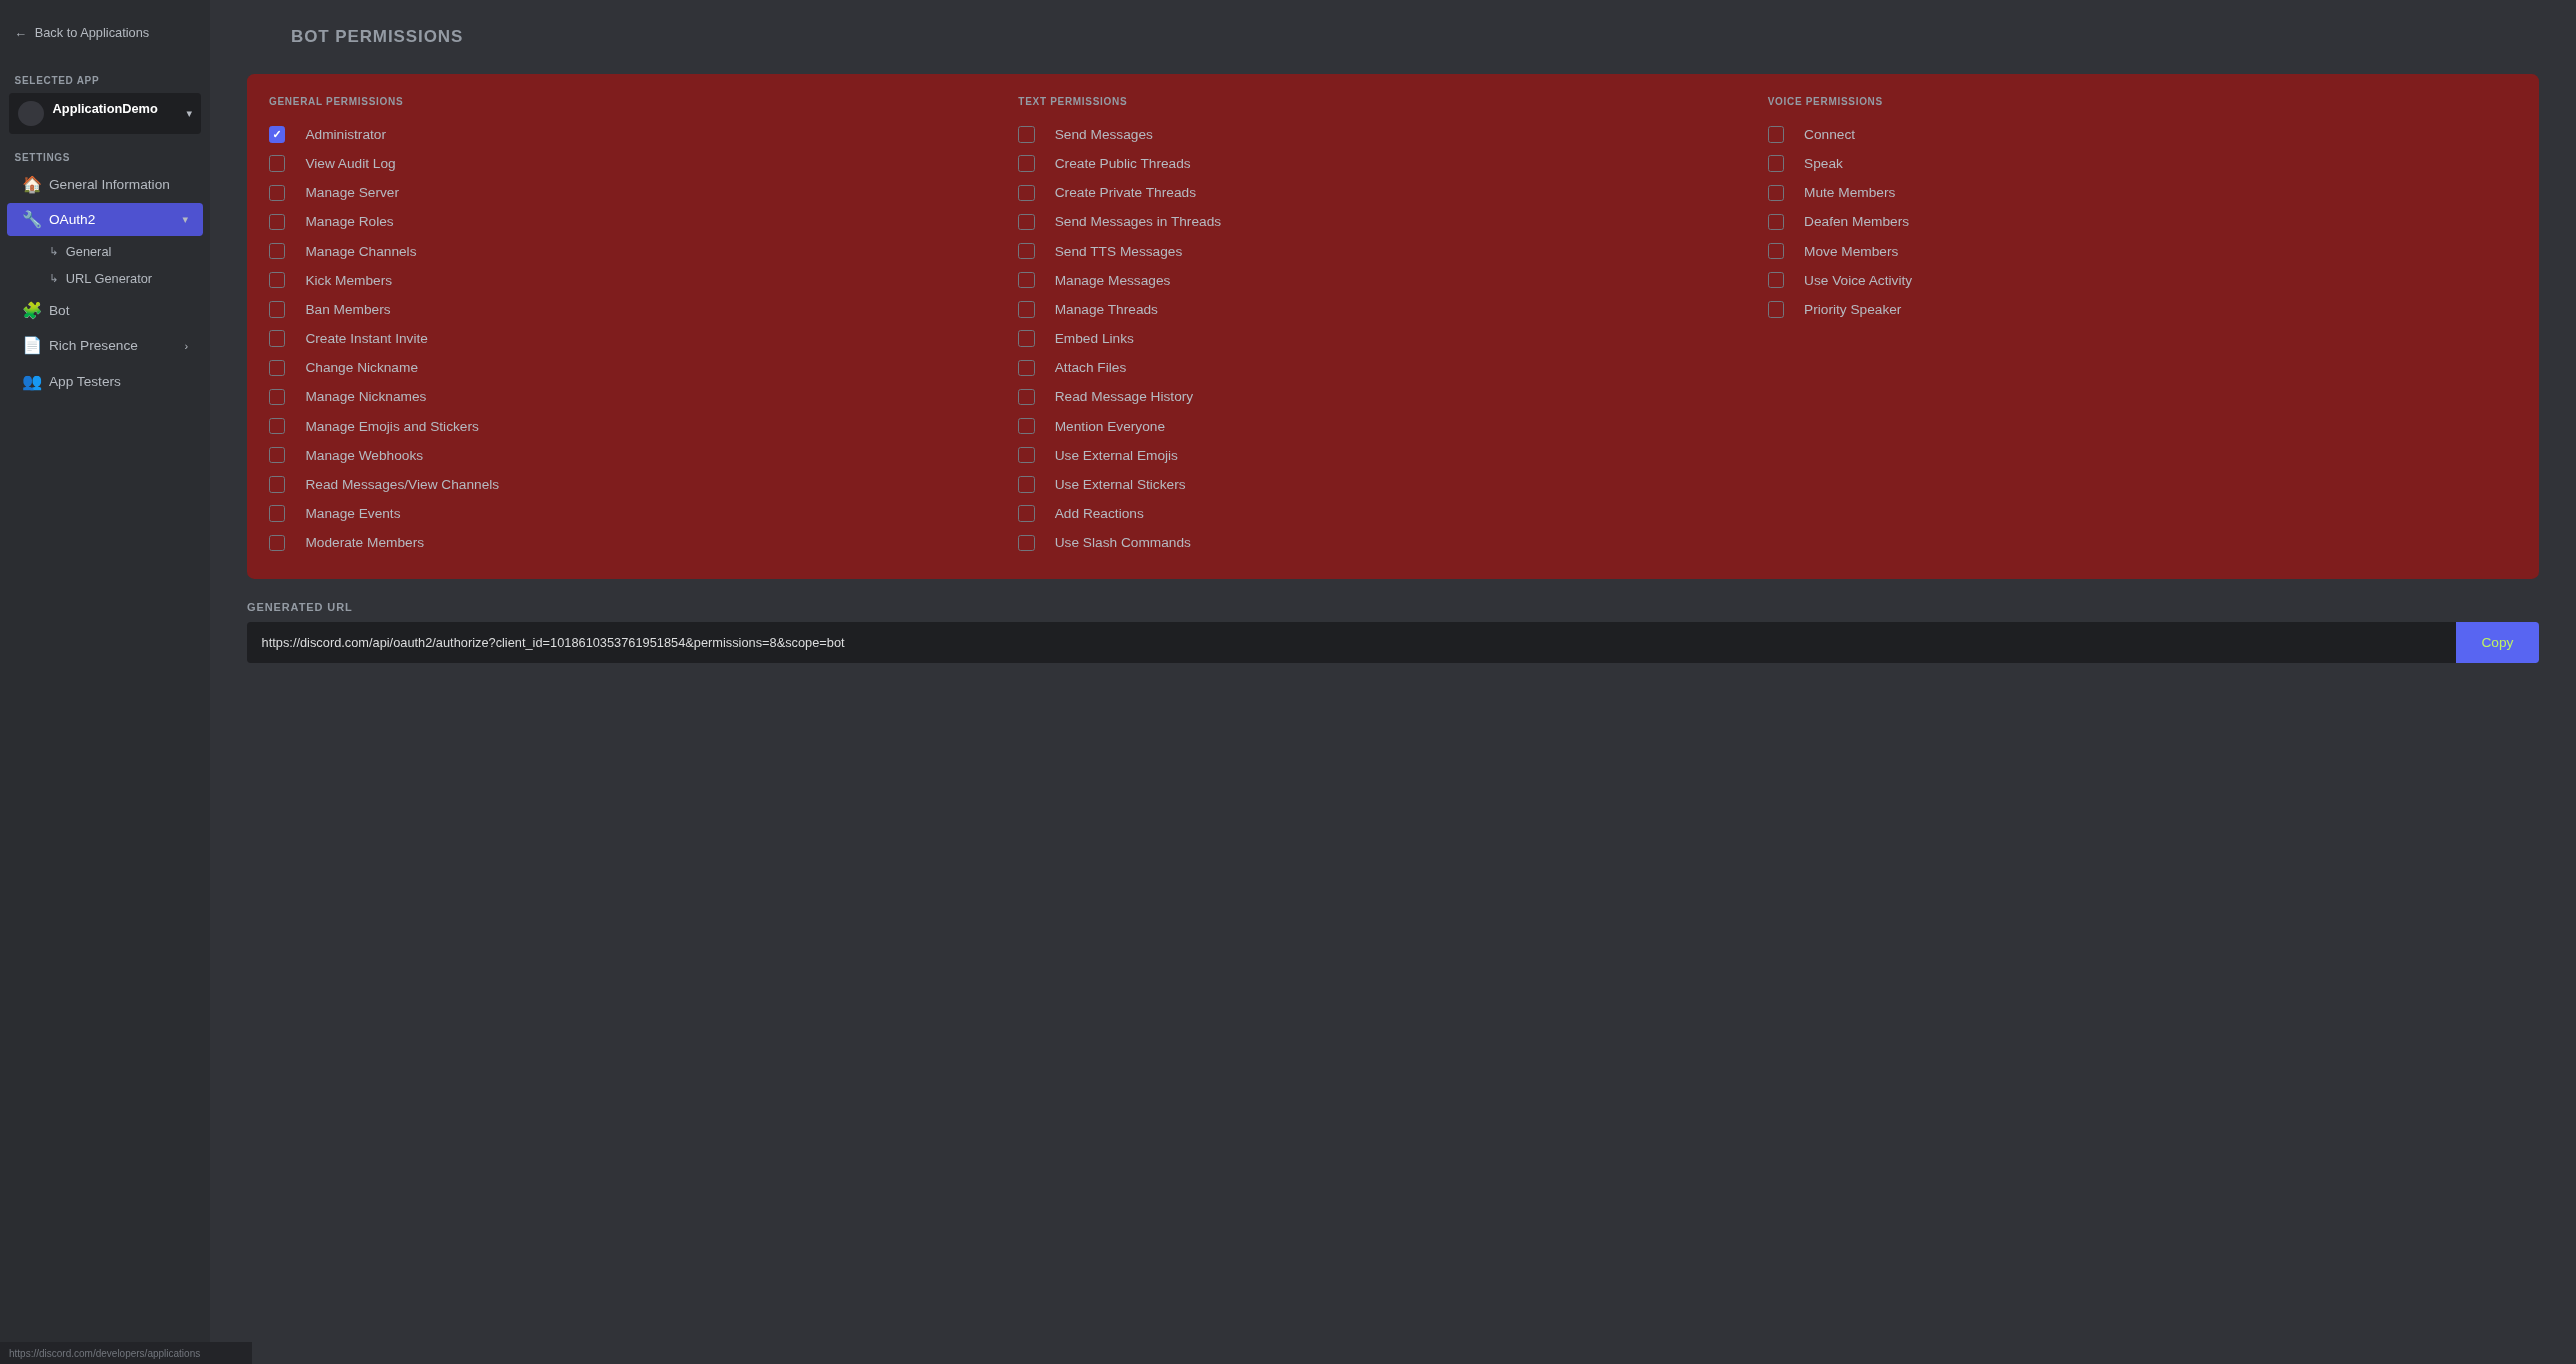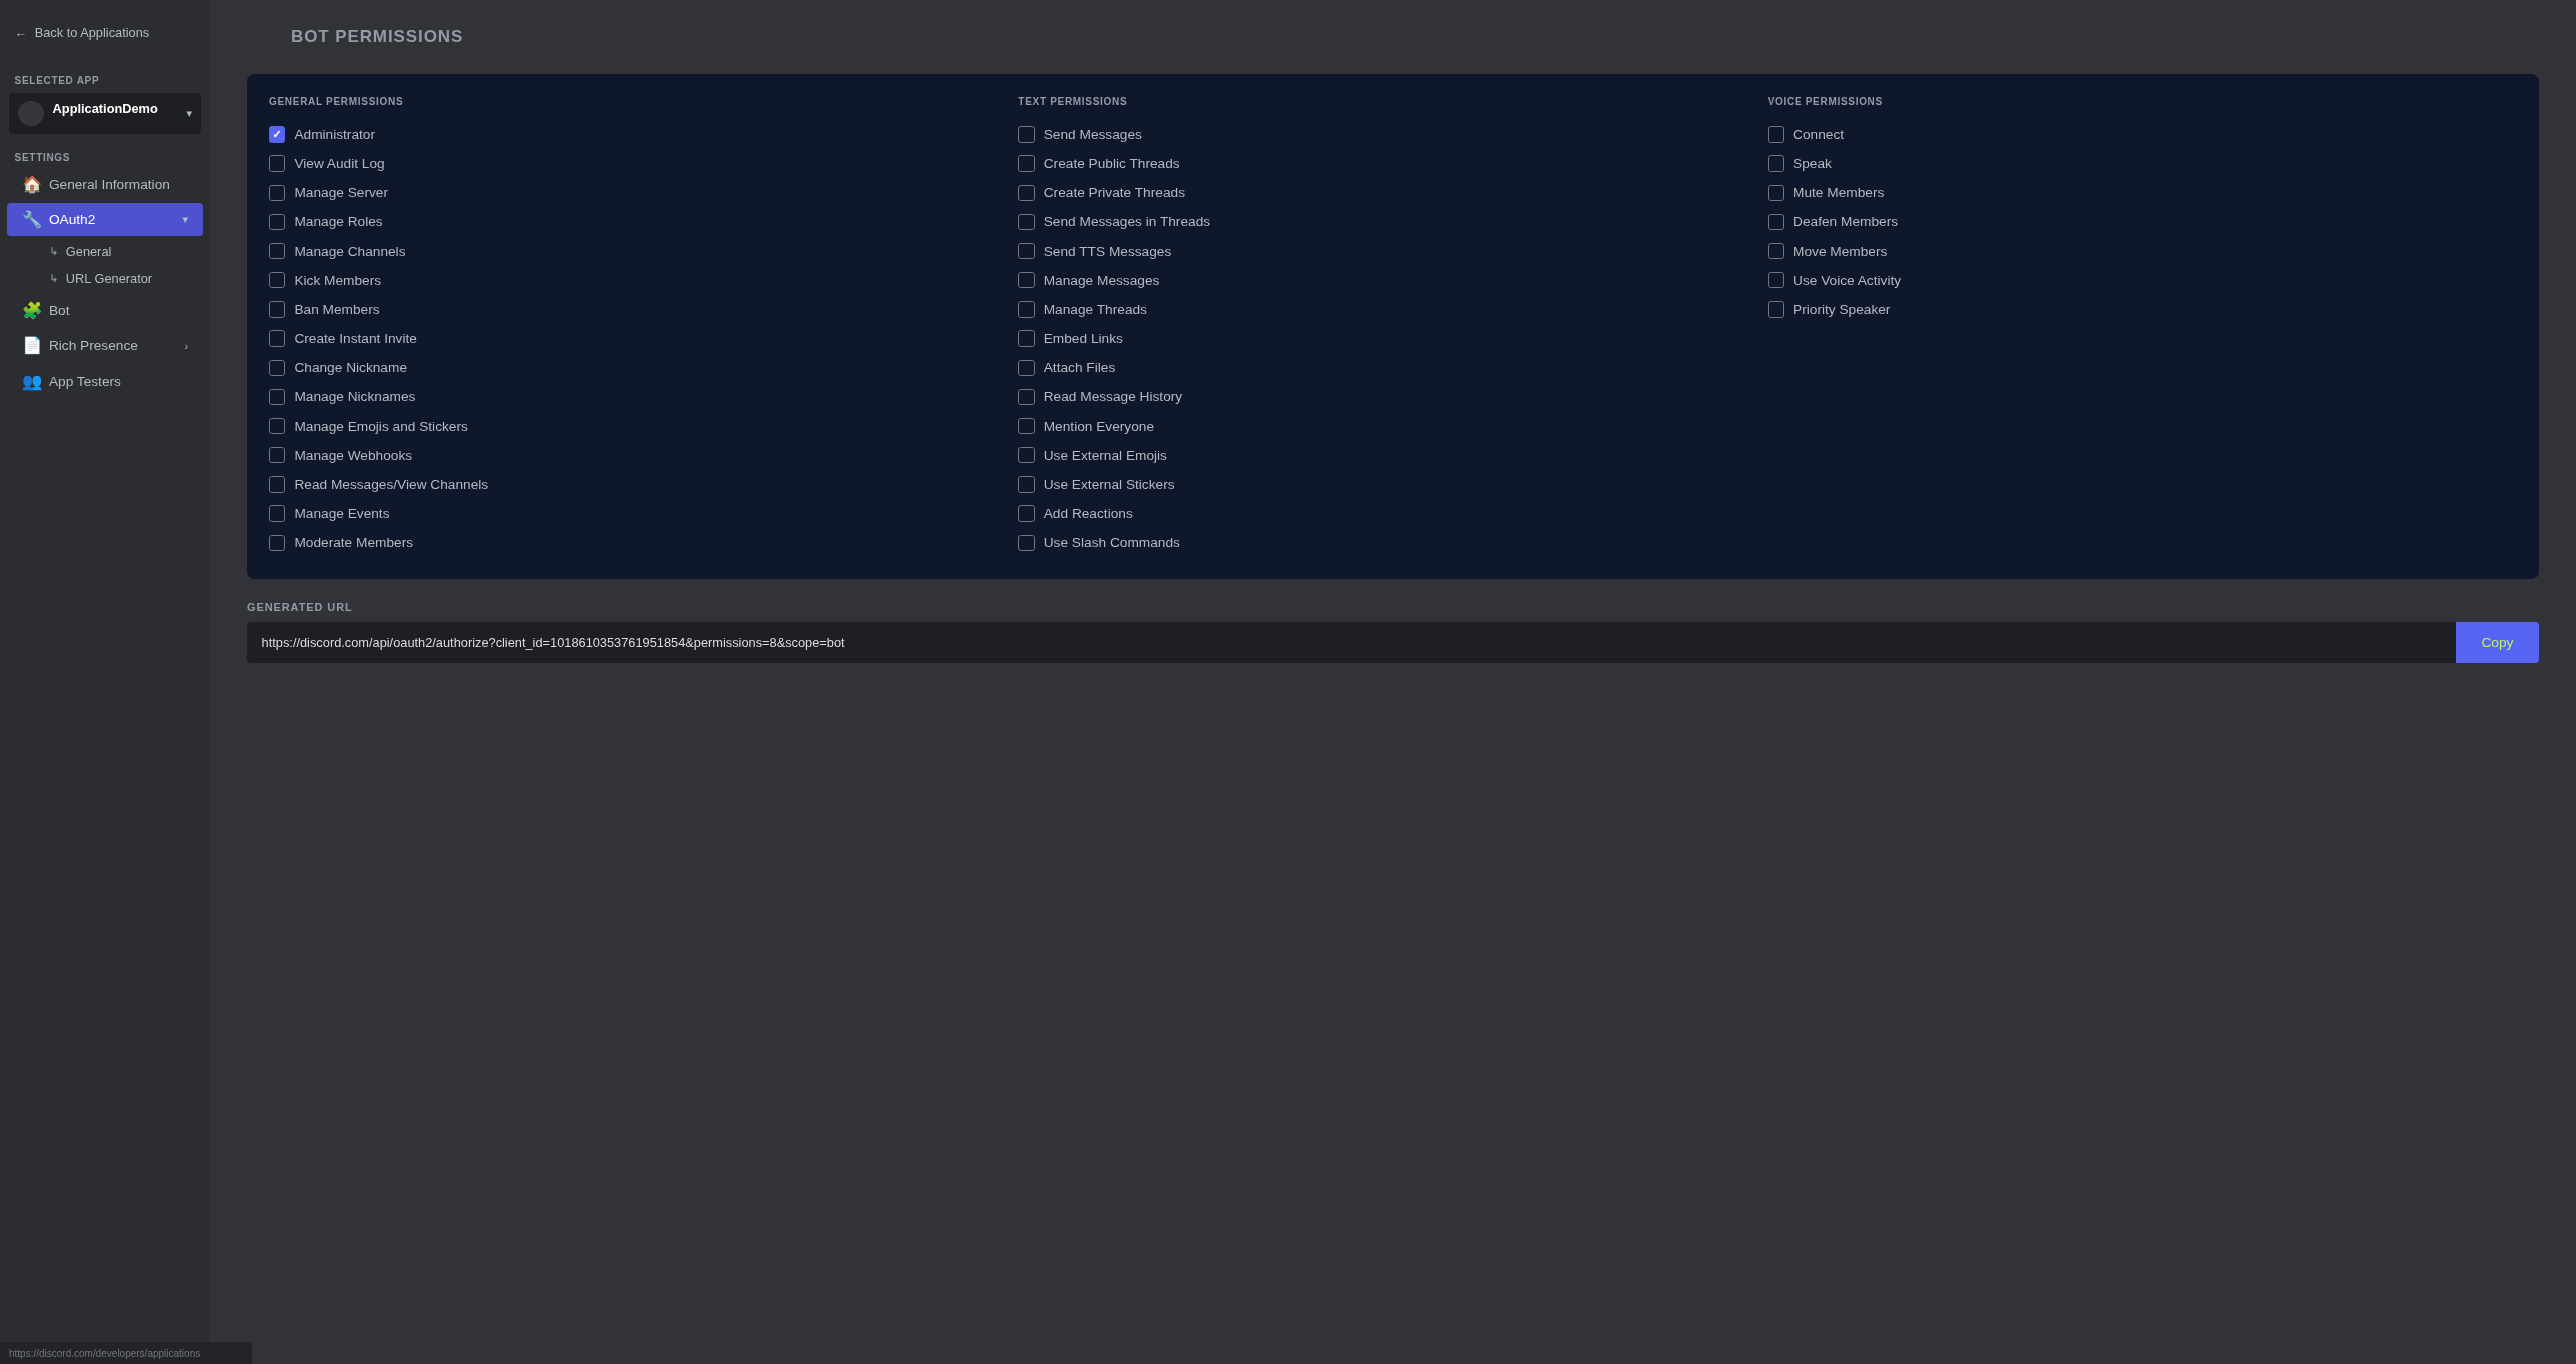--- a/index.html
+++ b/index.html
@@ -124,21 +124,21 @@
       font-size: 17px;
       font-weight: 700;
       color: #949ba4;
       text-transform: uppercase;
       letter-spacing: 0.9px;
       margin-bottom: 27px;
       padding-left: 44px;
     }
 
     .permissions-box {
-      background: #0f172a;
+      background: #7f1d1d;
       border-radius: 7.3px;
       padding: 22px;
       margin-bottom: 22px;
     }
 
     .permissions-columns {
       display: grid;
       grid-template-columns: 1fr 1fr 1fr;
       gap: 0;
     }
@@ -148,21 +148,21 @@
       font-weight: 700;
       color: #949ba4;
       text-transform: uppercase;
       letter-spacing: 0.7px;
       margin-bottom: 12.8px;
     }
 
     .perm-item {
       display: flex;
       align-items: center;
-      gap: 9px;
+      gap: 20px;
       padding: 6.4px 0;
       color: #b5bac1;
       font-size: 13.7px;
     }
 
     .checkbox {
       width: 16.4px;
       height: 16.4px;
       min-width: 16.4px;
       border: 1.4px solid #72767d;

